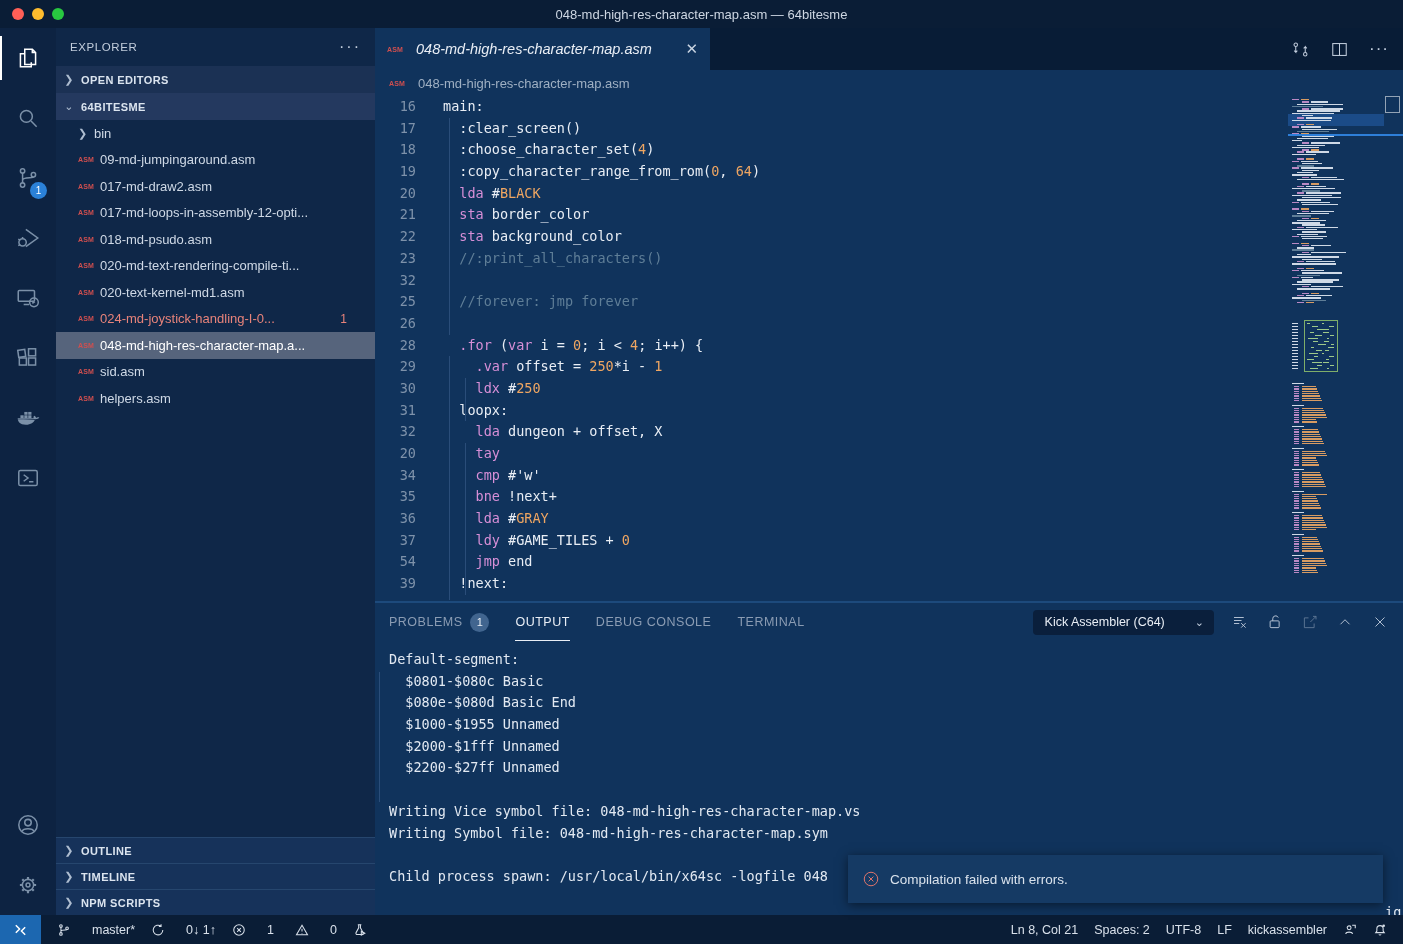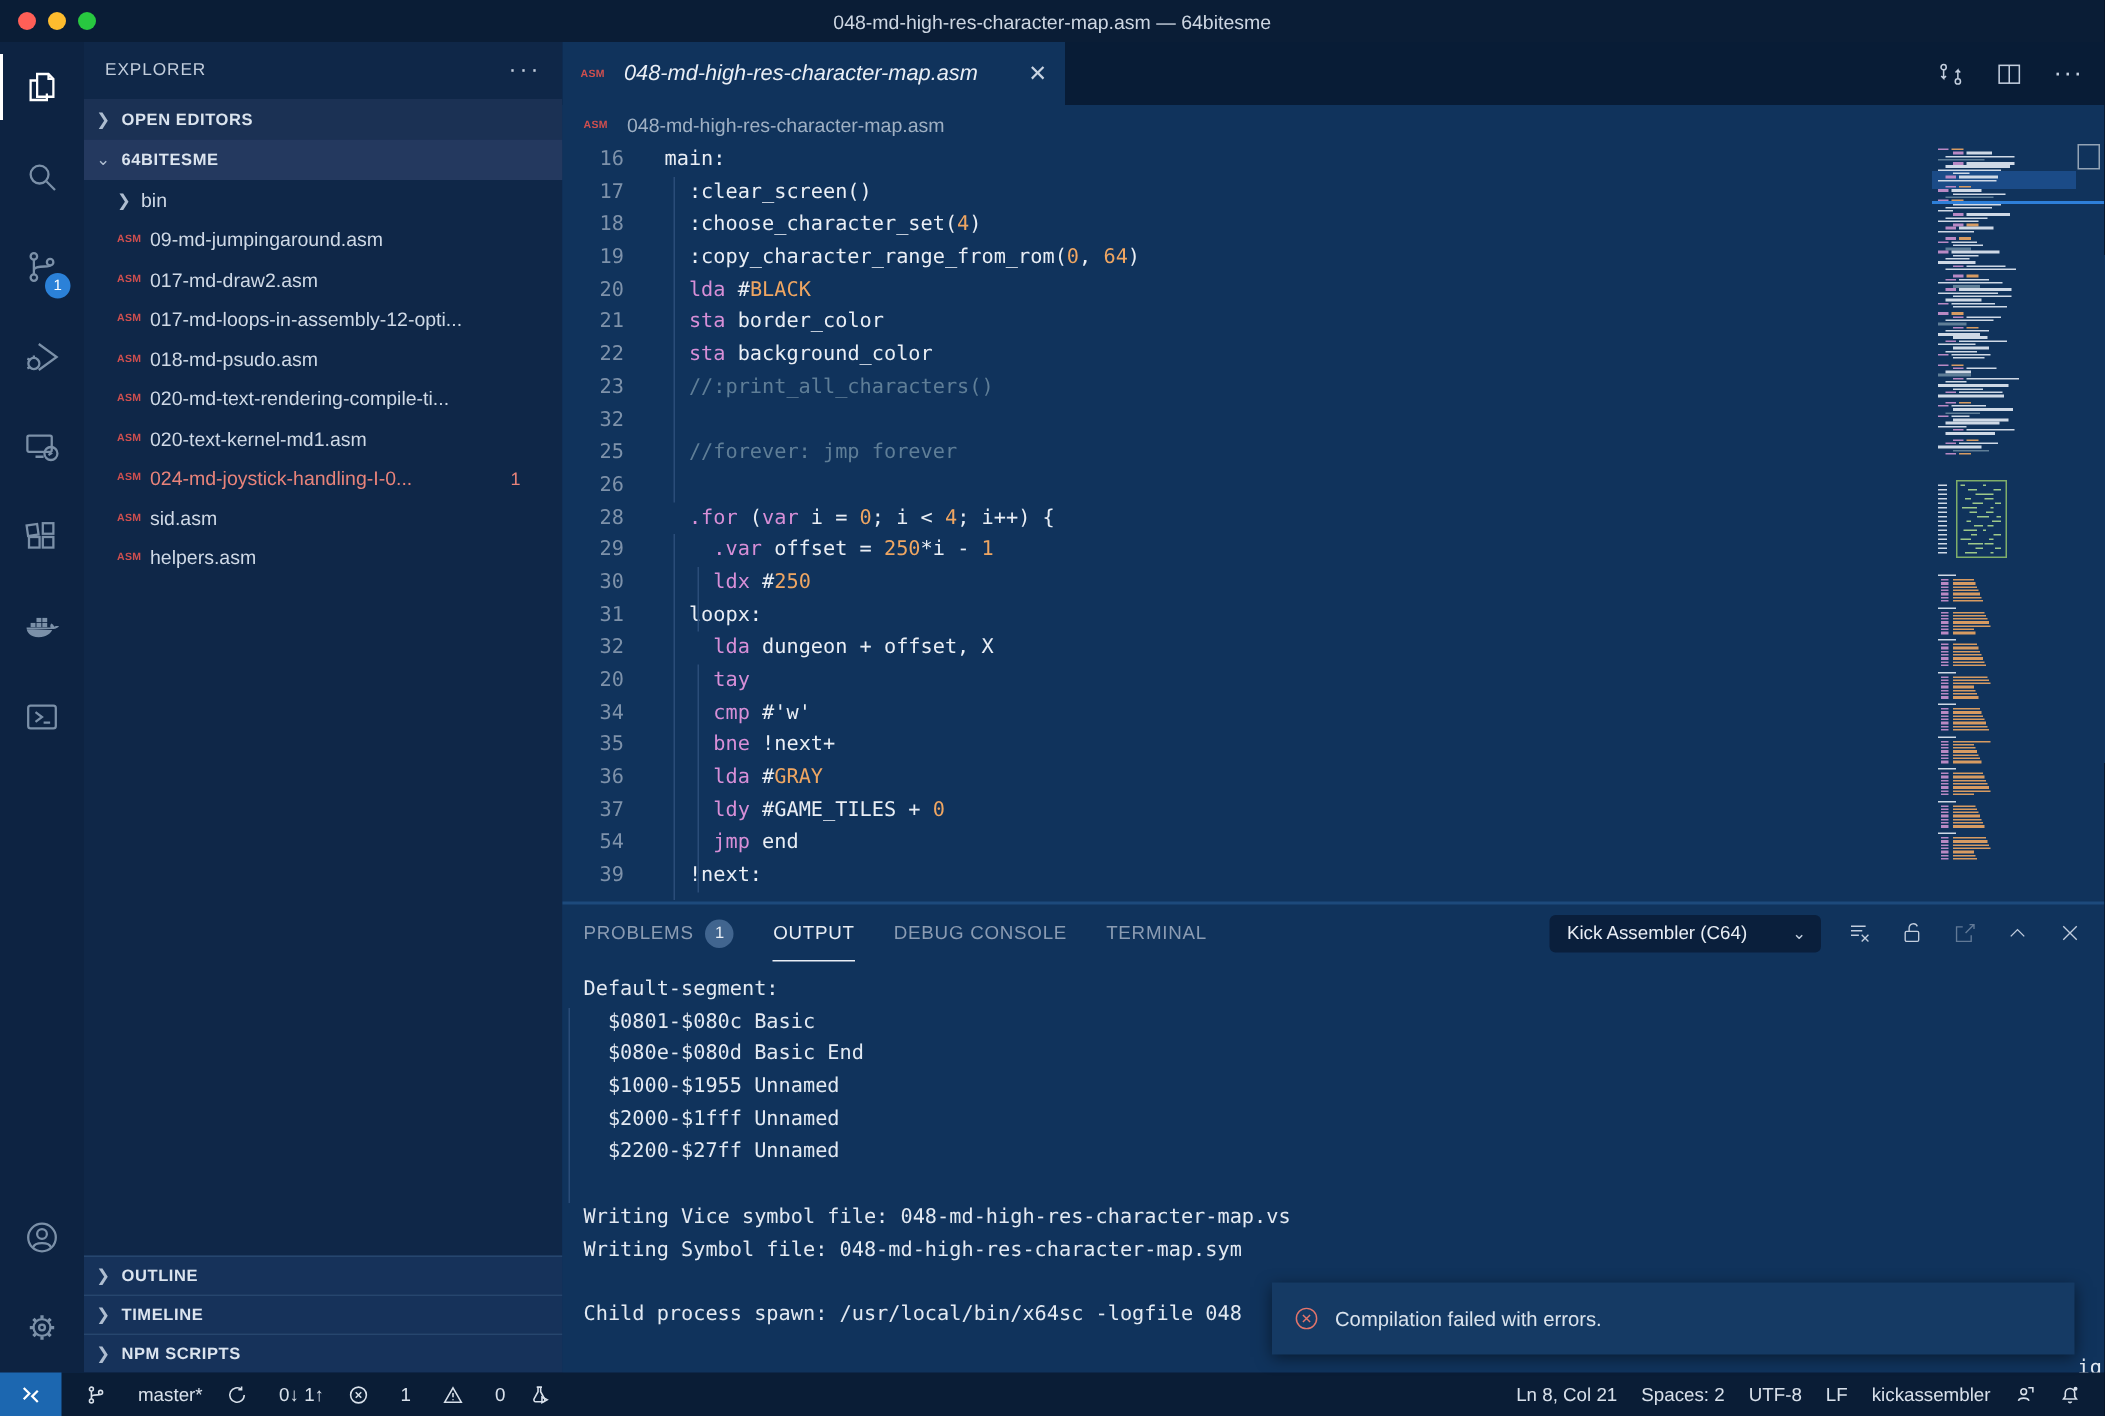--- a/index.html
+++ b/index.html
@@ -245,20 +245,24 @@
           <span>020-md-text-rendering-compile-ti...</span>
         </div>
         <div class="file-row">
           <span class="asm-ico">ASM</span>
           <span>020-text-kernel-md1.asm</span>
         </div>
         <div class="file-row error">
           <span class="asm-ico">ASM</span>
           <span>024-md-joystick-handling-I-0...</span>
           <span class="file-badge">1</span>
+        </div>
+        <div class="file-row selected">
+          <span class="asm-ico">ASM</span>
+          <span>048-md-high-res-character-map.a...</span>
         </div>
         <div class="file-row">
           <span class="asm-ico">ASM</span>
           <span>sid.asm</span>
         </div>
         <div class="file-row">
           <span class="asm-ico">ASM</span>
           <span>helpers.asm</span>
         </div>
       </div>

